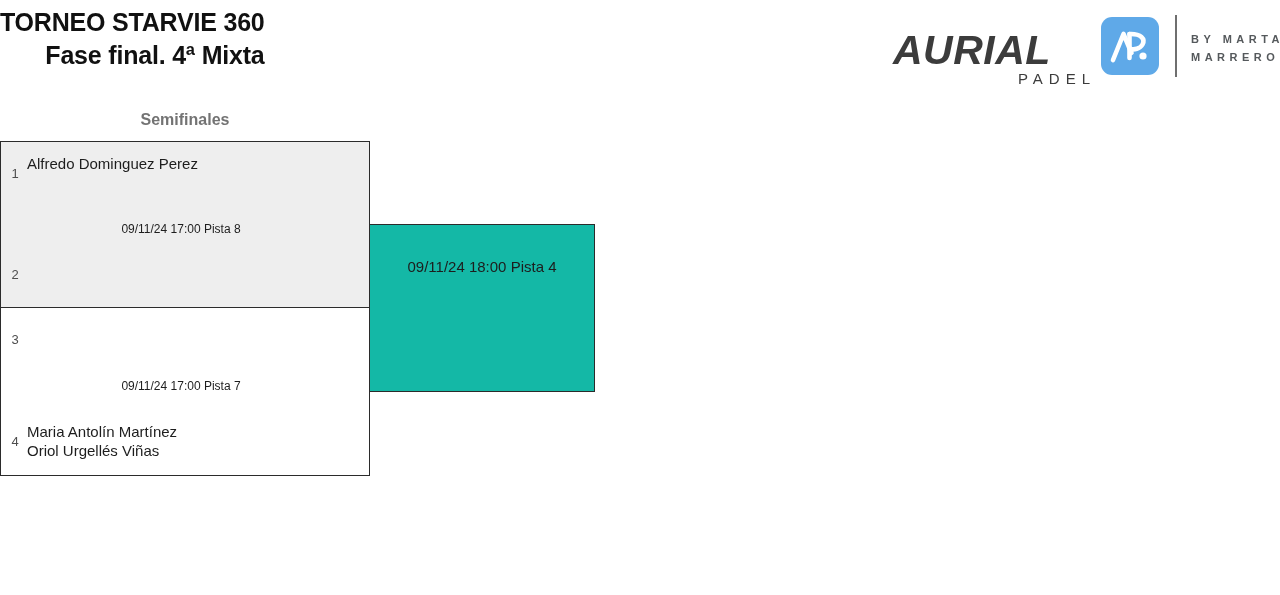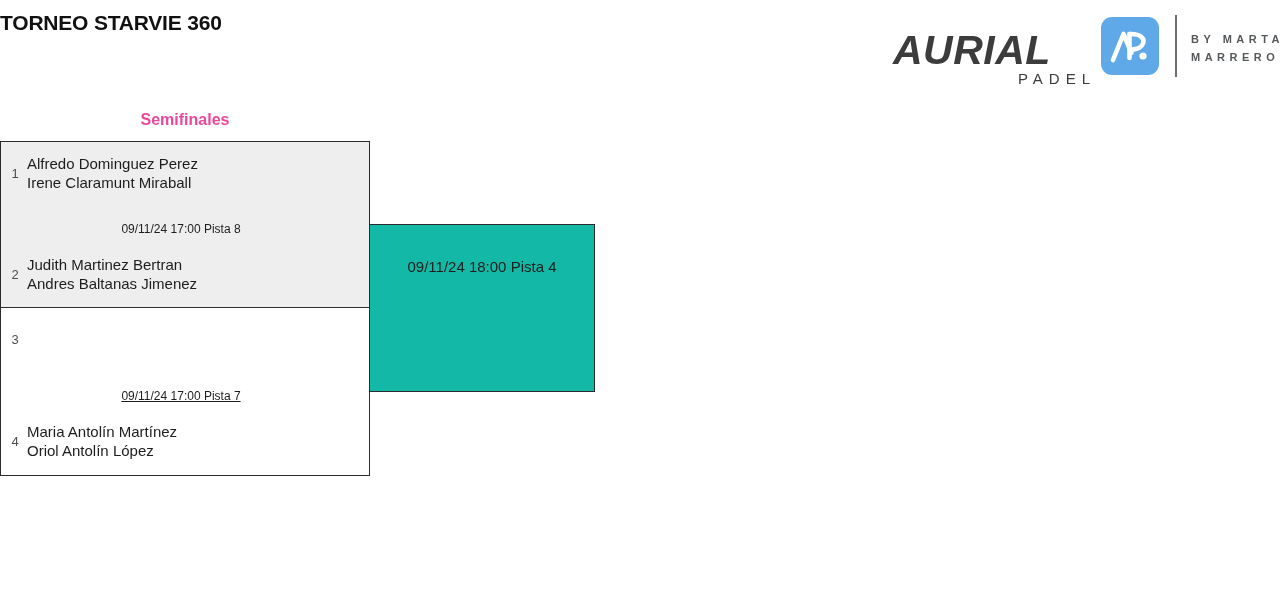--- a/index.html
+++ b/index.html
@@ -23,21 +23,21 @@
     position: absolute;
     left: 0; top: 0;
     width: 1280px;
     height: 88px;
   }
   .title-block {
     position: absolute;
     left: 0; top: 6px;
   }
   .title-line {
-    font-size: 21px;
+    font-size: 25px;
     font-weight: 700;
     line-height: 33px;
     letter-spacing: -0.2px;
     color: #111111;
     white-space: nowrap;
     text-align: right;
   }
 
   
   .logo {
@@ -109,21 +109,21 @@
     position: absolute;
     left: 0;
     top: 104px;
     width: 1280px;
     height: 400px;
   }
   .round-title {
     position: absolute;
     font-size: 16px;
     font-weight: 700;
-    color: #ec4899;
+    color: #737373;
     line-height: 20px;
     text-align: center;
     white-space: nowrap;
   }
   .round-title.semis { left: 0px;   top: 6px; width: 370px; }
   .round-title.final { left: 370px; top: 6px; width: 225px; }
 
   
   .match-box {
     position: absolute;
@@ -173,21 +173,21 @@
     position: absolute;
     left: 0;
     width: 360px;
     text-align: center;
     font-size: 12px;
     line-height: 20px;
     color: #1d1d1d;
     white-space: nowrap;
   }
   .match-box.sf1 .match-info { top: 77px; }
-  .match-box.sf2 .match-info { top: 78px; text-decoration: underline; }
+  .match-box.sf2 .match-info { top: 68px; }
 
   
   .final-box {
     position: absolute;
     box-sizing: border-box;
     left: 369px;
     top: 120px;
     width: 226px;
     height: 168px;
     border: 1px solid #2b2b2b;
@@ -205,20 +205,21 @@
     white-space: nowrap;
   }
 </style>
 </head>
 <body>
 
 <div class="page-header">
 
   <div class="title-block">
     <div class="title-line">TORNEO STARVIE 360</div>
+    <div class="title-line">Fase final. 4ª Mixta</div>
   </div>
 
   <div class="logo">
     <div class="logo-wordmark">
       <div class="logo-aurial">AURIAL</div>
       <div class="logo-padel">PADEL</div>
     </div>
 
     <div class="logo-mark">
       <svg width="58" height="58" viewBox="0 0 58 58" aria-hidden="true">
@@ -240,43 +241,38 @@
 
 <div class="bracket">
 
   <div class="round-title semis">Semifinales</div>
 
   <div class="match-box sf1">
     <div class="team slot-top">
       <div class="seed">1</div>
       <div class="team-names">
         <div class="player">Alfredo Dominguez Perez</div>
-        <div class="player">Irene Claramunt Miraball</div>
       </div>
     </div>
     <div class="match-info">09/11/24 17:00 Pista 8</div>
     <div class="team slot-bottom">
       <div class="seed">2</div>
-      <div class="team-names">
-        <div class="player">Judith Martinez Bertran</div>
-        <div class="player">Andres Baltanas Jimenez</div>
-      </div>
     </div>
   </div>
 
   <div class="match-box sf2">
     <div class="team slot-top">
       <div class="seed">3</div>
     </div>
     <div class="match-info">09/11/24 17:00 Pista 7</div>
     <div class="team slot-bottom">
       <div class="seed">4</div>
       <div class="team-names">
         <div class="player">Maria Antolín Martínez</div>
-        <div class="player">Oriol Antolín López</div>
+        <div class="player">Oriol Urgellés Viñas</div>
       </div>
     </div>
   </div>
 
   <div class="final-box">
     <div class="final-info">09/11/24 18:00 Pista 4</div>
   </div>
 
 </div>
 

